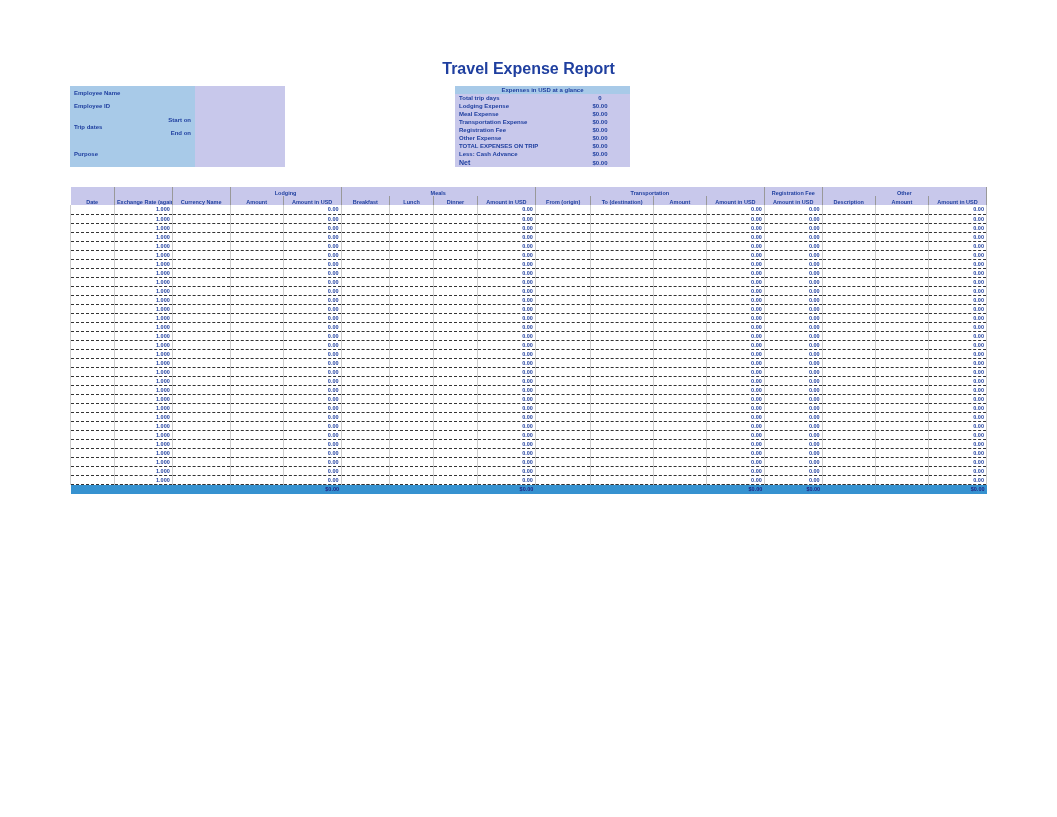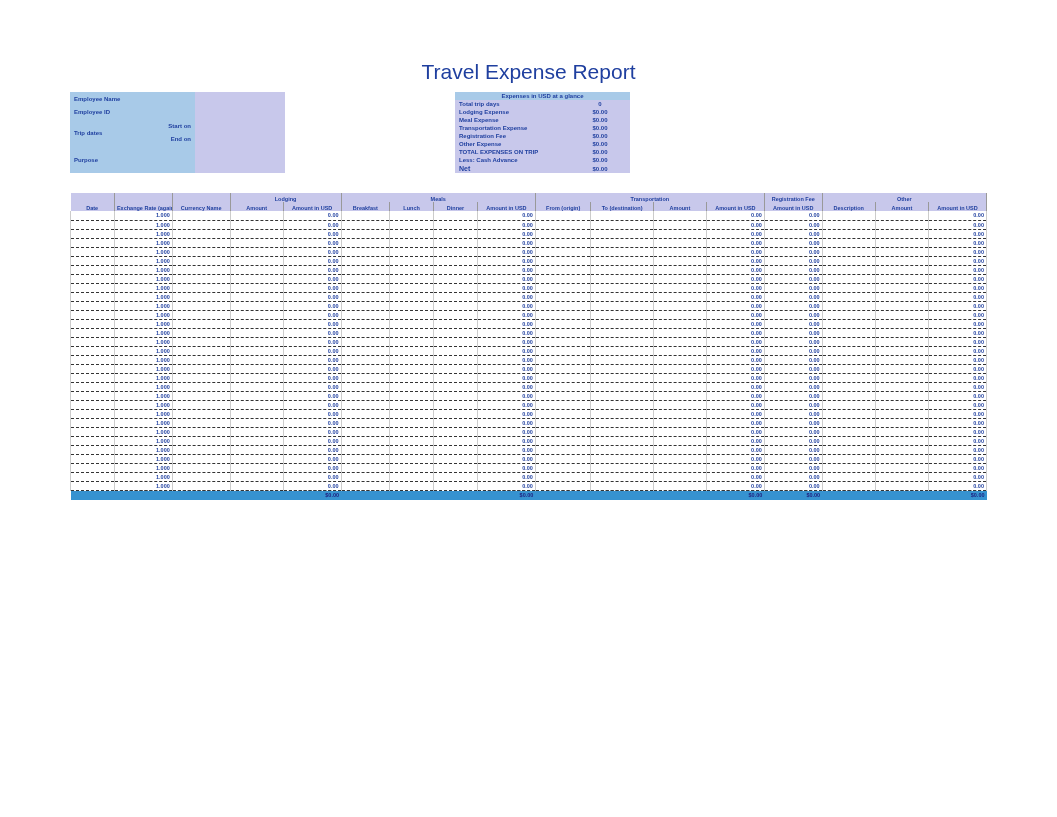--- a/index.html
+++ b/index.html
@@ -7,22 +7,22 @@
     margin: 0;
     padding: 60px 70px;
     font-family: Arial, sans-serif;
     font-size: 6px;
     background: #fff;
     color: #000;
     width: 1057px;
   }
   .title {
     color: #1f3f9f;
-    font-size: 21px;
-    font-weight: normal;
+    font-size: 16px;
+    font-weight: bold;
     text-align: center;
     margin-bottom: 8px;
   }
   .top-section {
     display: flex;
     gap: 40px;
     margin-bottom: 20px;
   }
   .info-block {
     border-collapse: collapse;

